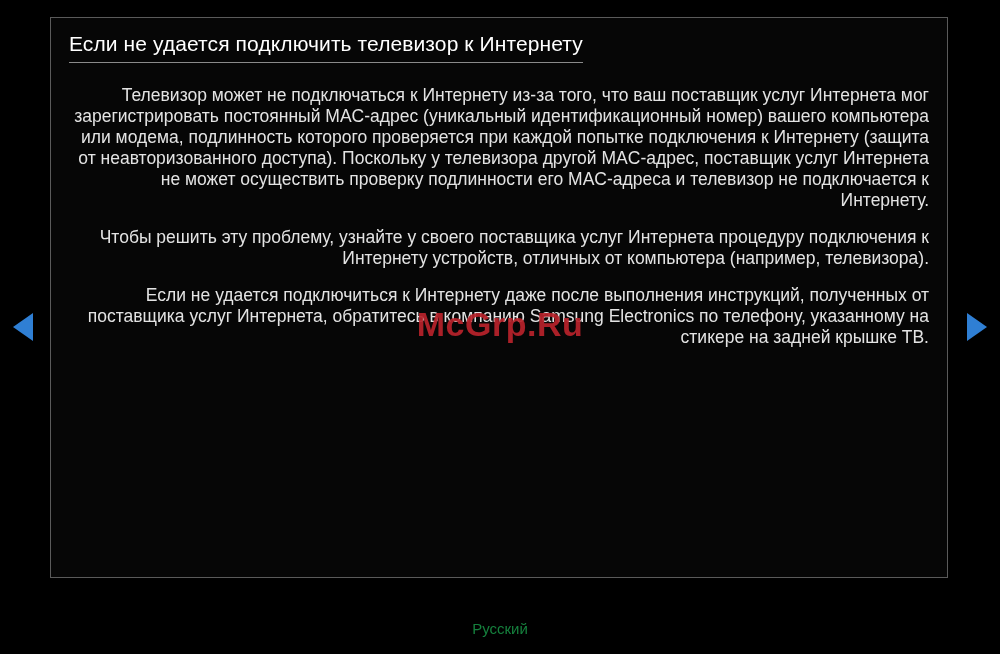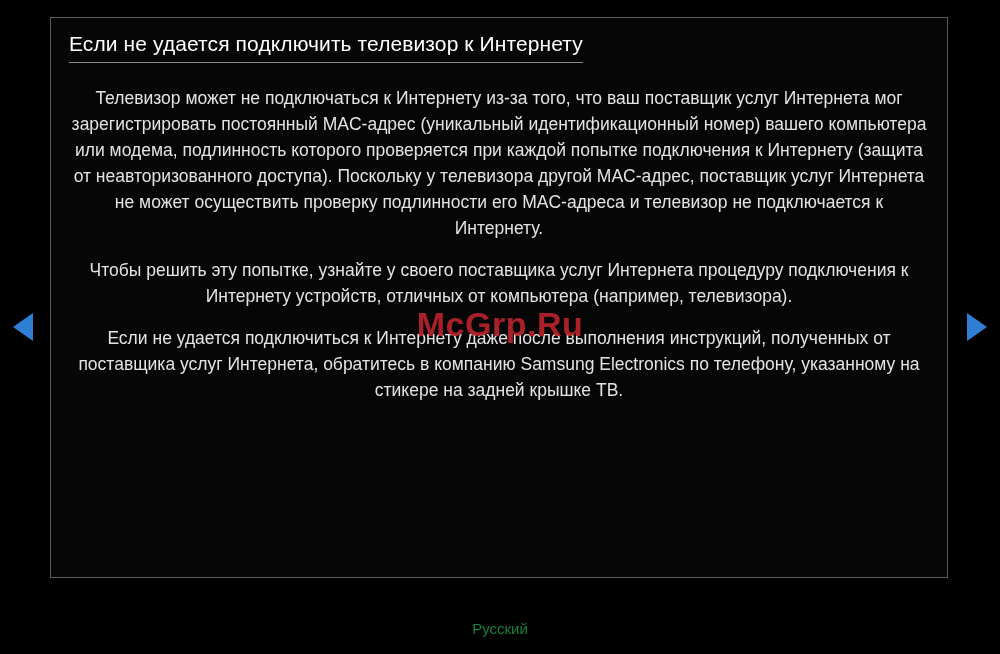--- a/index.html
+++ b/index.html
@@ -42,24 +42,24 @@
     font-weight: normal;
     color: #ffffff;
     margin: 0 0 22px 0;
     padding-bottom: 6px;
     display: inline-block;
     border-bottom: 1px solid #8a8a8a;
     letter-spacing: 0.1px;
   }
   .para {
     font-size: 17.5px;
-    line-height: 26px;
+    line-height: 21px;
     color: #e3e3e3;
     margin: 0 0 16px 0;
-    text-align: center;
+    text-align: right;
   }
   .para:last-child {
     margin-bottom: 15px;
   }
   .arrow {
     position: absolute;
     top: 313px;
     width: 0;
     height: 0;
     border-top: 14px solid transparent;
@@ -101,21 +101,21 @@
 
 <div class="screen">
 
   <div class="arrow arrow-left"></div>
   <div class="arrow arrow-right"></div>
 
   <div class="panel">
     <div class="content">
       <h1 class="doc-title">Если не удается подключить телевизор к Интернету</h1>
       <p class="para">Телевизор может не подключаться к Интернету из-за того, что ваш поставщик услуг Интернета мог зарегистрировать постоянный MAC-адрес (уникальный идентификационный номер) вашего компьютера или модема, подлинность которого проверяется при каждой попытке подключения к Интернету (защита от неавторизованного доступа). Поскольку у телевизора другой MAC-адрес, поставщик услуг Интернета не может осуществить проверку подлинности его MAC-адреса и телевизор не подключается к Интернету.</p>
-      <p class="para">Чтобы решить эту попытке, узнайте у своего поставщика услуг Интернета процедуру подключения к Интернету устройств, отличных от компьютера (например, телевизора).</p>
+      <p class="para">Чтобы решить эту проблему, узнайте у своего поставщика услуг Интернета процедуру подключения к Интернету устройств, отличных от компьютера (например, телевизора).</p>
       <p class="para">Если не удается подключиться к Интернету даже после выполнения инструкций, полученных от поставщика услуг Интернета, обратитесь в компанию Samsung Electronics по телефону, указанному на стикере на задней крышке ТВ.</p>
     </div>
   </div>
 
   <div class="watermark">McGrp.Ru</div>
 
   <div class="footer">Русский</div>
 
 </div>
 

